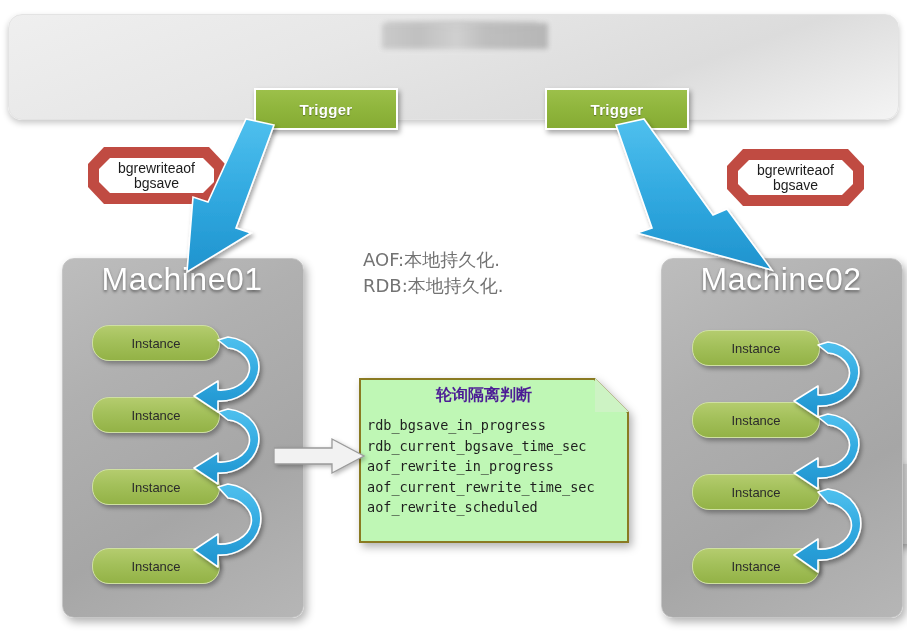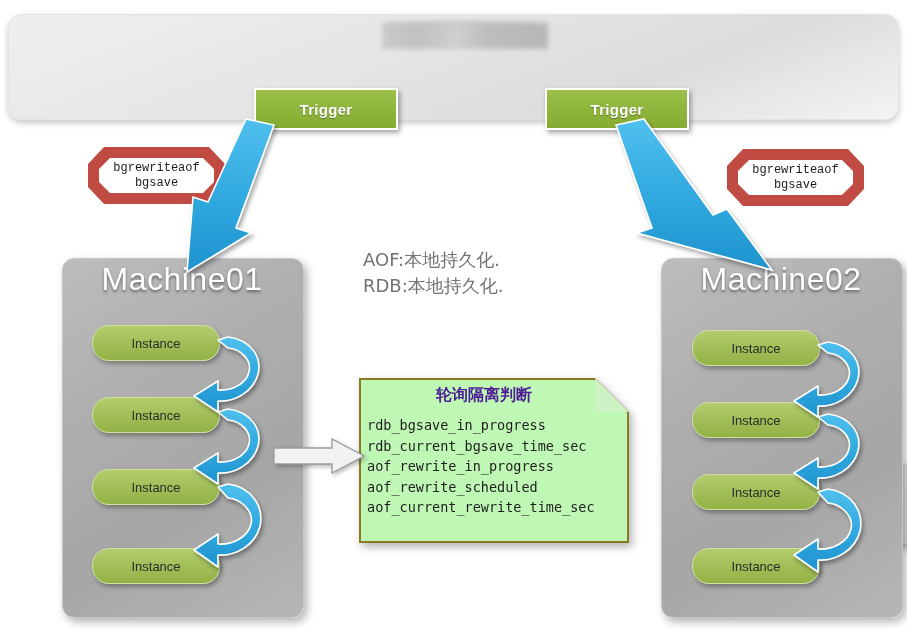--- a/index.html
+++ b/index.html
@@ -34,21 +34,21 @@
   
   .octagon{position:absolute;width:137px;height:57px;
       background:#c04b42;
       -webkit-clip-path:polygon(16px 0,121px 0,137px 17px,137px 40px,121px 57px,16px 57px,0 40px,0 17px);
       clip-path:polygon(16px 0,121px 0,137px 17px,137px 40px,121px 57px,16px 57px,0 40px,0 17px);
       display:flex;align-items:center;justify-content:center;}
   .octagon-inner{width:115px;height:35px;background:#ffffff;
       -webkit-clip-path:polygon(11px 0,104px 0,115px 11px,115px 24px,104px 35px,11px 35px,0 24px,0 11px);
       clip-path:polygon(11px 0,104px 0,115px 11px,115px 24px,104px 35px,11px 35px,0 24px,0 11px);
       display:flex;flex-direction:column;align-items:center;justify-content:center;
-      color:#1c1c1c;font-size:12px;line-height:15px;font-family:Liberation Mono, monospace;}
+      color:#1c1c1c;font-size:14px;line-height:15px;}
   #octa-left{left:88px;top:147px;}
   #octa-right{left:727px;top:149px;}
 
   
   .gray-note{position:absolute;left:349px;top:232px;width:248px;height:80px;
       background:linear-gradient(150deg,#ececec 0%,#e2e2e2 45%,#d6d6d6 100%);
       -webkit-clip-path:polygon(0 0,228px 0,248px 20px,248px 80px,0 80px);
       clip-path:polygon(0 0,228px 0,248px 20px,248px 80px,0 80px);
       box-shadow:3px 4px 7px rgba(0,0,0,.3);}
   .gray-note-shadowwrap{position:absolute;left:349px;top:232px;width:248px;height:80px;
@@ -151,22 +151,22 @@
     <div class="green-note">
       <div class="green-note-inner"></div>
       <div class="green-fold"></div>
     </div>
   </div>
   <div class="green-title">轮询隔离判断</div>
   <div class="green-lines">
     <div>rdb_bgsave_in_progress</div>
     <div>rdb_current_bgsave_time_sec</div>
     <div>aof_rewrite_in_progress</div>
+    <div>aof_current_rewrite_time_sec</div>
     <div>aof_rewrite_scheduled</div>
-    <div>aof_current_rewrite_time_sec</div>
   </div>
 
   <div class="machine" id="machine01"></div>
   <div class="machine-title" id="machine01-title">Machine01</div>
 
   <div class="instance" style="left:92px;top:325px;">
     <span>Instance</span>
   </div>
   <div class="instance" style="left:92px;top:397px;">
     <span>Instance</span>

